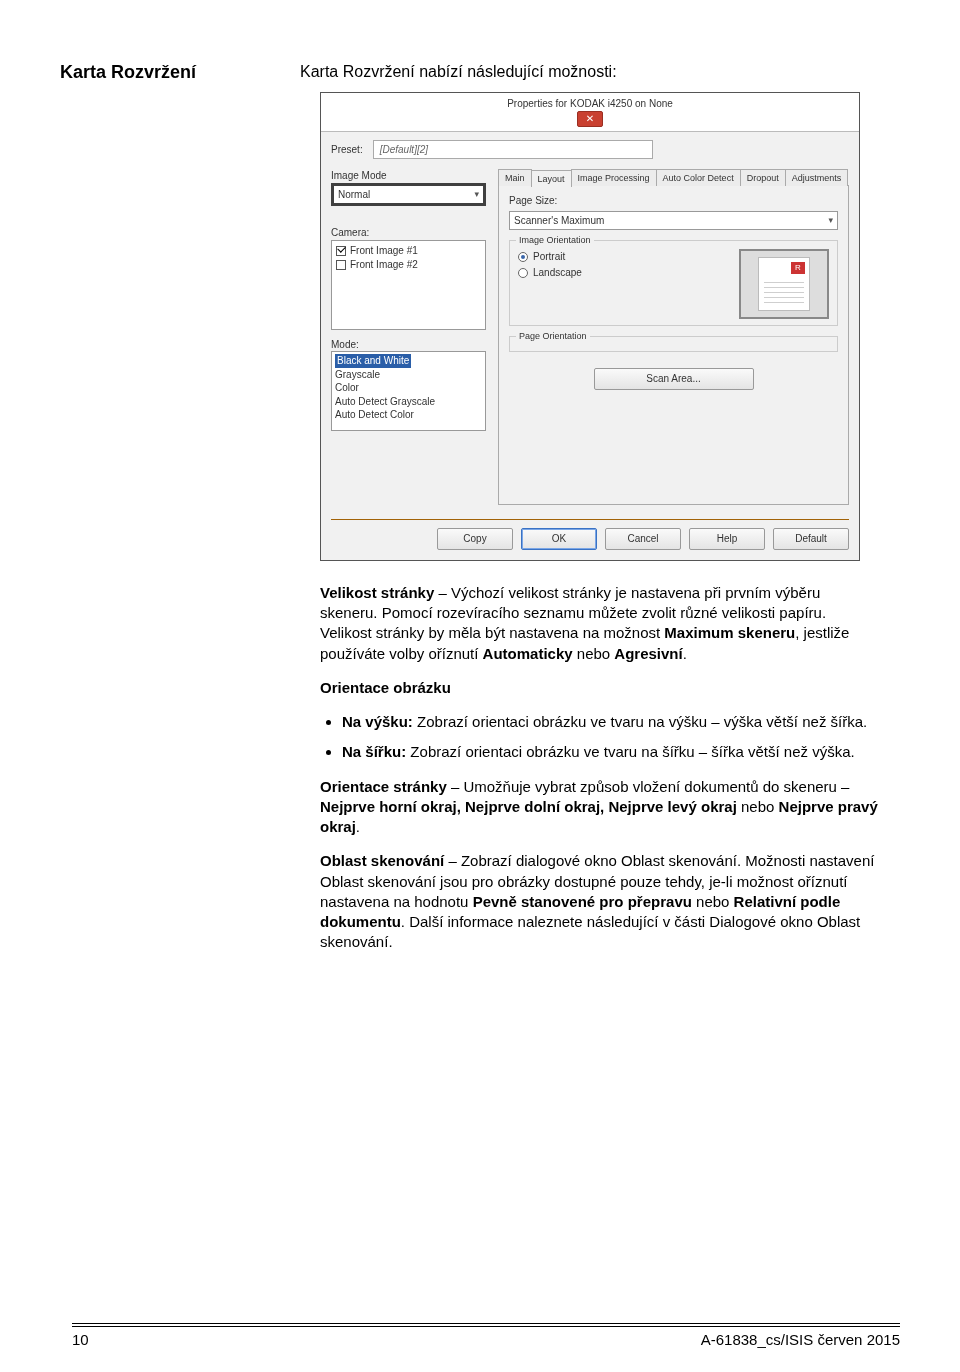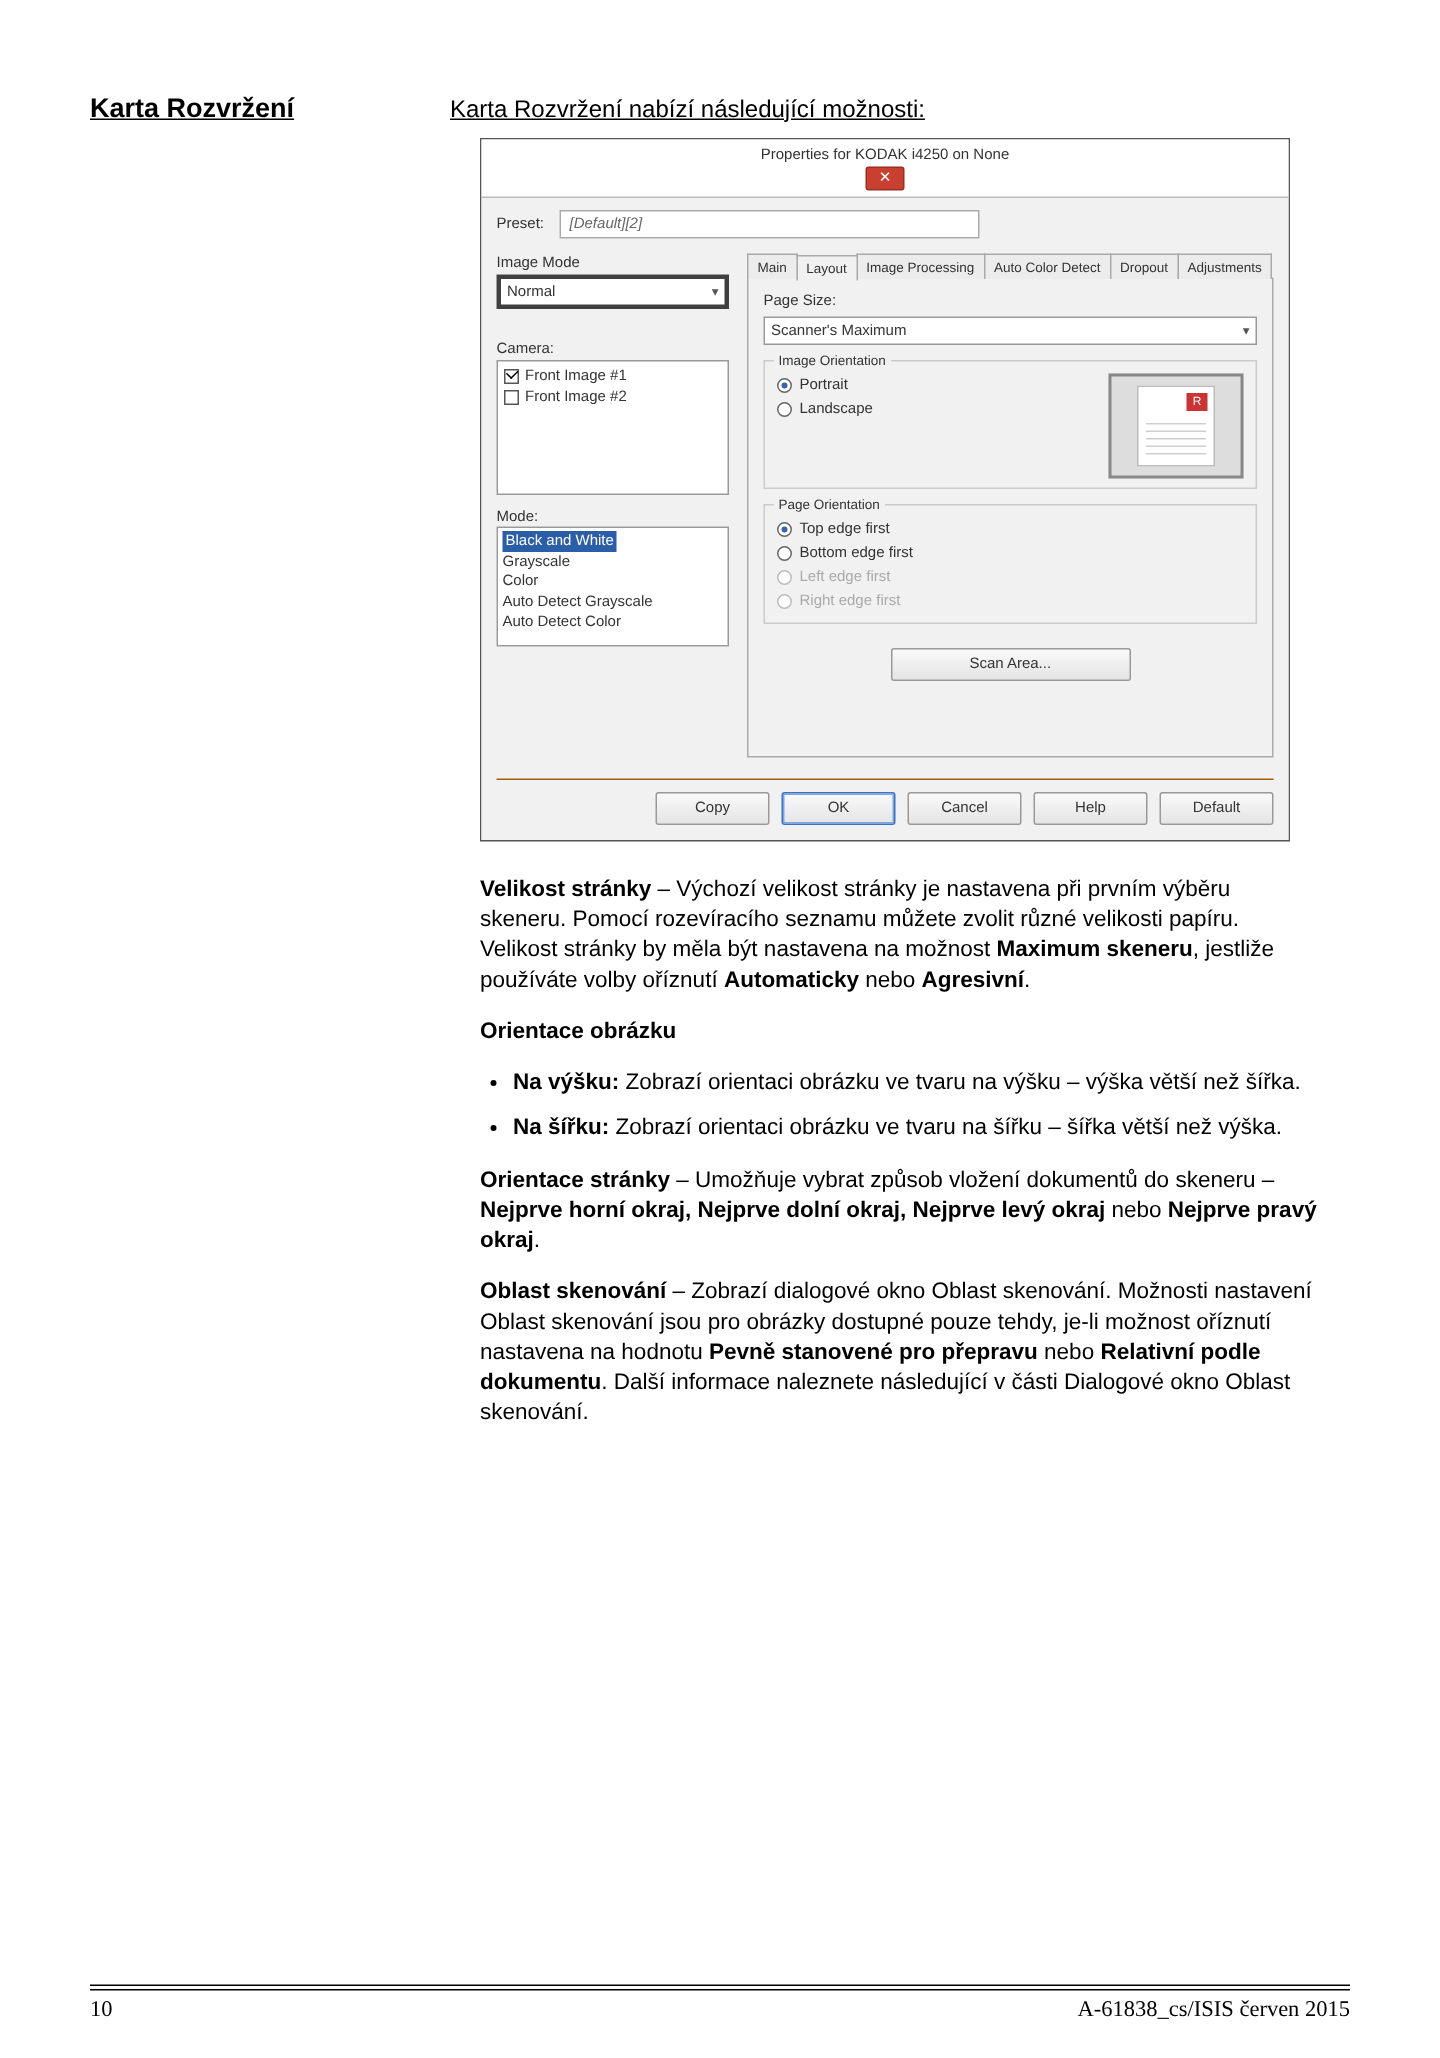--- a/index.html
+++ b/index.html
@@ -6,21 +6,21 @@
   body {
     margin: 0;
     font-family: Arial, Helvetica, sans-serif;
     width: 960px;
     background: #fff;
     color: #000;
     font-size: 15px;
     line-height: 1.35;
   }
   .page { padding: 60px 60px 30px 60px; position: relative; min-height: 1372px; }
-  .top-row { display: flex; gap: 40px; align-items: flex-end; text-decoration: underline; }
+  .top-row { display: flex; gap: 40px; align-items: center; }
   .h-left { font-weight: bold; font-size: 18px; flex: 0 0 200px; }
   .h-right { font-size: 16px; flex: 1; }
 
   .shot {
     width: 540px;
     margin: 8px 0 22px 260px;
     border: 1px solid #555;
     background: #f1f1f1;
     font-family: Tahoma, Arial, sans-serif;
     font-size: 10px;
@@ -76,21 +76,21 @@
   .footbtns { display:flex; gap:8px; justify-content:flex-end; margin-top:14px; border-top:1px solid #a16207; padding-top:8px; }
   .btn { width:76px; text-align:center; border:1px solid #999; background:linear-gradient(#fafafa,#e4e4e4); padding:3px 0; border-radius:2px; font-size:10px; }
   .btn.primary { border:1px solid #3a72c4; box-shadow:0 0 0 1px #7aa6e6 inset; }
 
   .body-text { margin-left: 260px; width: 560px; font-size: 15px; }
   .body-text p { margin: 0 0 14px 0; }
   .body-text ul { padding-left: 22px; margin: 0 0 14px 0; }
   .body-text li { margin: 0 0 10px 0; }
   .body-text .sub b, .body-text b { font-weight: bold; }
 
-  .footer { position:absolute; left:60px; right:60px; bottom:22px; display:flex; justify-content:space-between; align-items:flex-end; border-top:4px double #000; padding-top:3px;font-family:Liberation Serif, serif; }
+  .footer { position:absolute; left:72px; right:60px; bottom:22px; display:flex; justify-content:space-between; align-items:flex-end; border-top:4px double #000; padding-top:3px; }
   .footer .pn { font-size:15px; }
   .footer .fr { font-size:15px; }
 </style>
 </head>
 <body>
 
 <div class="page">
 
   <div class="top-row">
     <div class="h-left">Karta Rozvržení</div>
@@ -170,38 +170,20 @@
                     <span class="ln" style="top:34px"></span>
                     <span class="ln" style="top:39px"></span>
                     <span class="ln" style="top:44px"></span>
                   </div>
                 </div>
               </div>
             </div>
 
             <div class="group">
               <div class="glabel">Page Orientation</div>
-              <div class="radiolist">
-                <div class="opt">
-                    <span class="rdio sel"></span>
-                    <span>Top edge first</span>
-                  </div>
-                <div class="opt">
-                    <span class="rdio"></span>
-                    <span>Bottom edge first</span>
-                  </div>
-                <div class="opt disabled">
-                    <span class="rdio"></span>
-                    <span>Left edge first</span>
-                  </div>
-                <div class="opt disabled">
-                    <span class="rdio"></span>
-                    <span>Right edge first</span>
-                  </div>
-              </div>
             </div>
 
             <div class="scanareaBtn">Scan Area...</div>
           </div>
         </div>
       </div>
       <div class="footbtns">
         <div class="btn">Copy</div>
         <div class="btn primary">OK</div>
         <div class="btn">Cancel</div>

